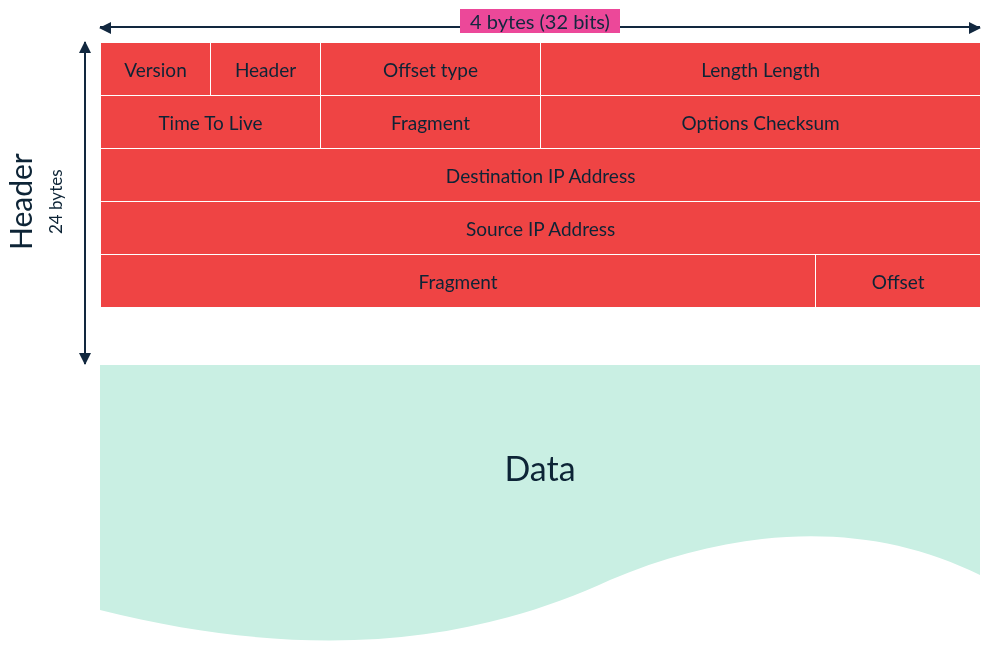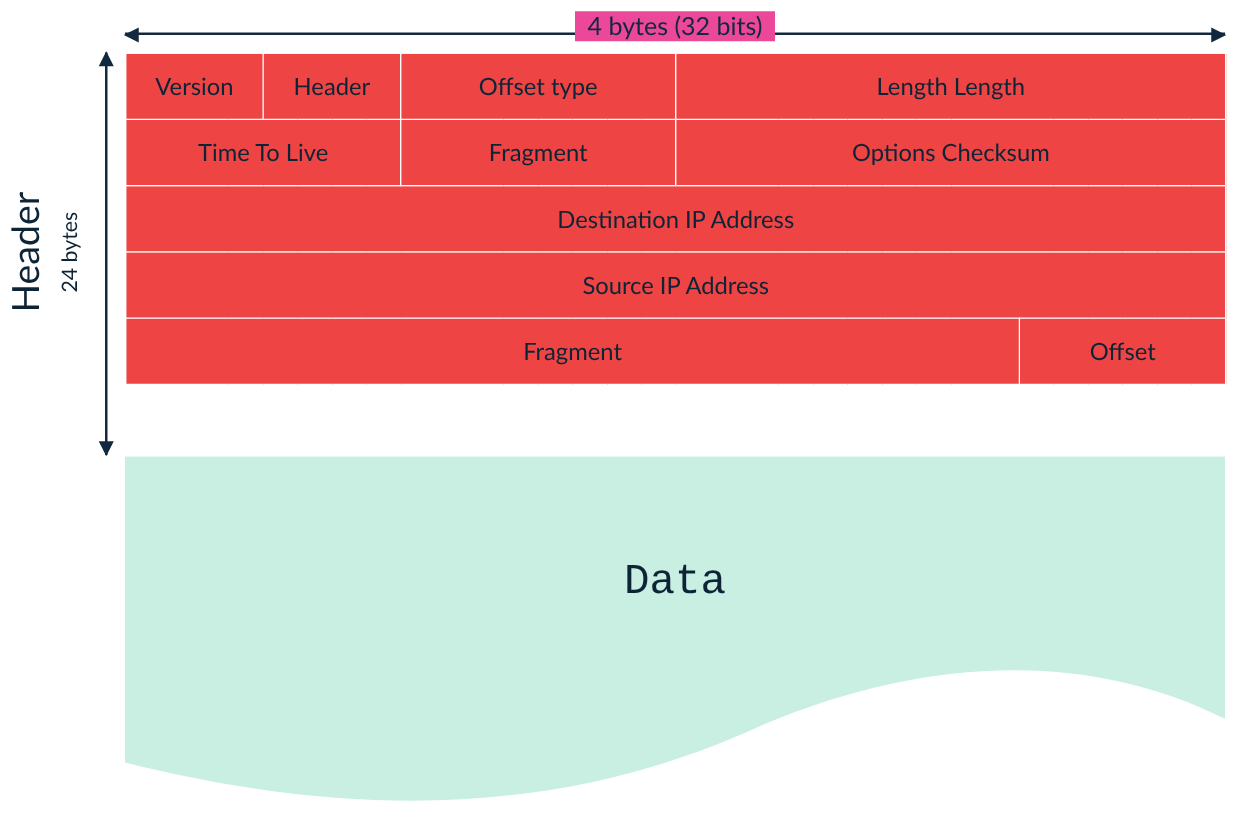--- a/index.html
+++ b/index.html
@@ -147,21 +147,20 @@
   }
   .data-area svg { display: block; }
   .data-label {
     position: absolute;
     left: 0;
     top: 82px;
     width: 880px;
     text-align: center;
     font-size: 34px;
     color: #0d2436;
-    font-family: Liberation Mono, monospace;
   }
 </style>
 </head>
 <body>
 
 <div class="diagram">
 
   <div class="top-dim">
     <div class="arrow-line"></div>
     <div class="label">4 bytes (32 bits)</div>

